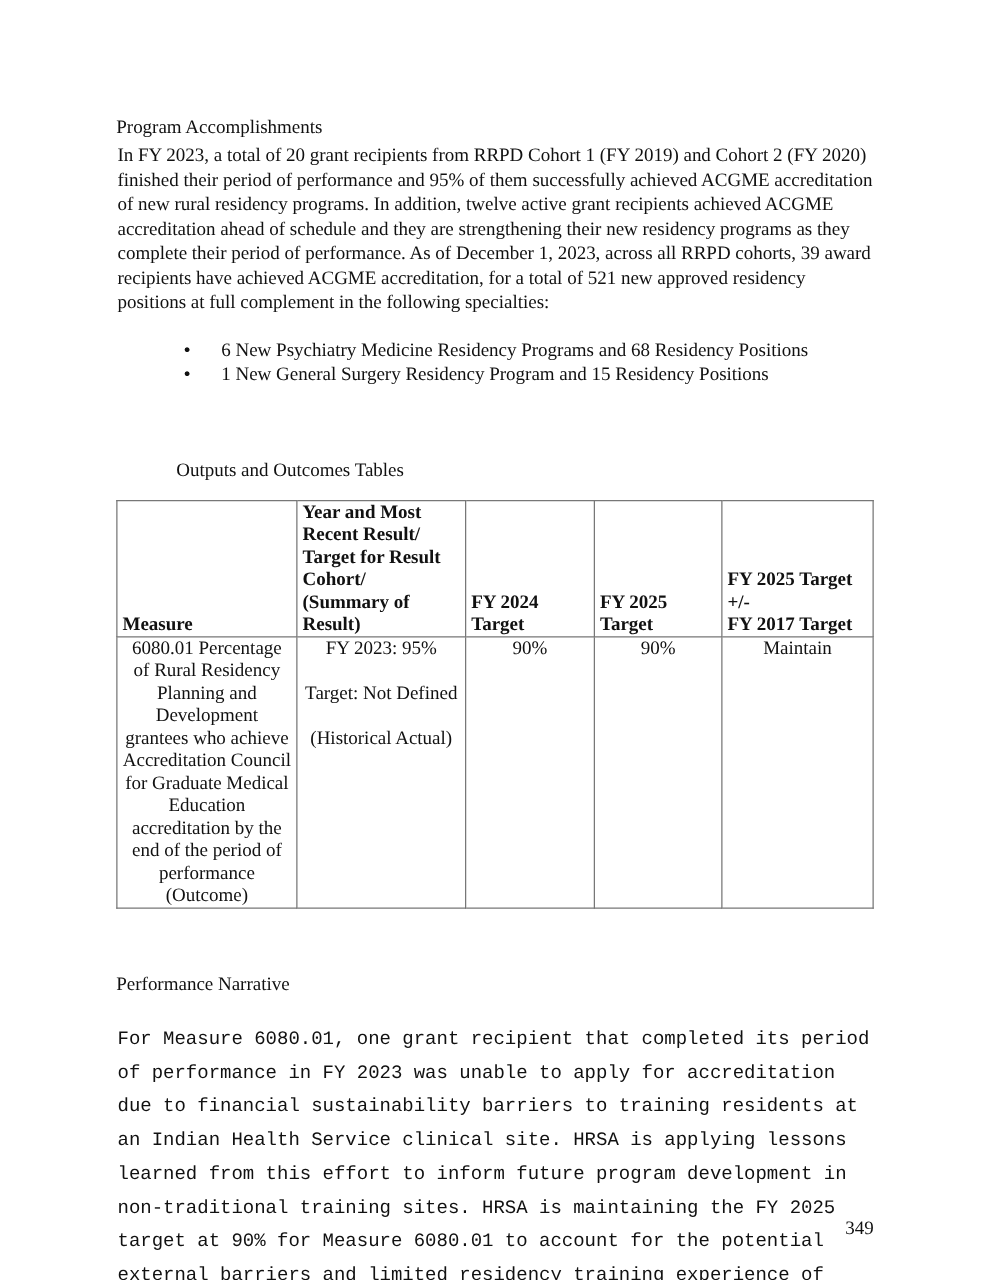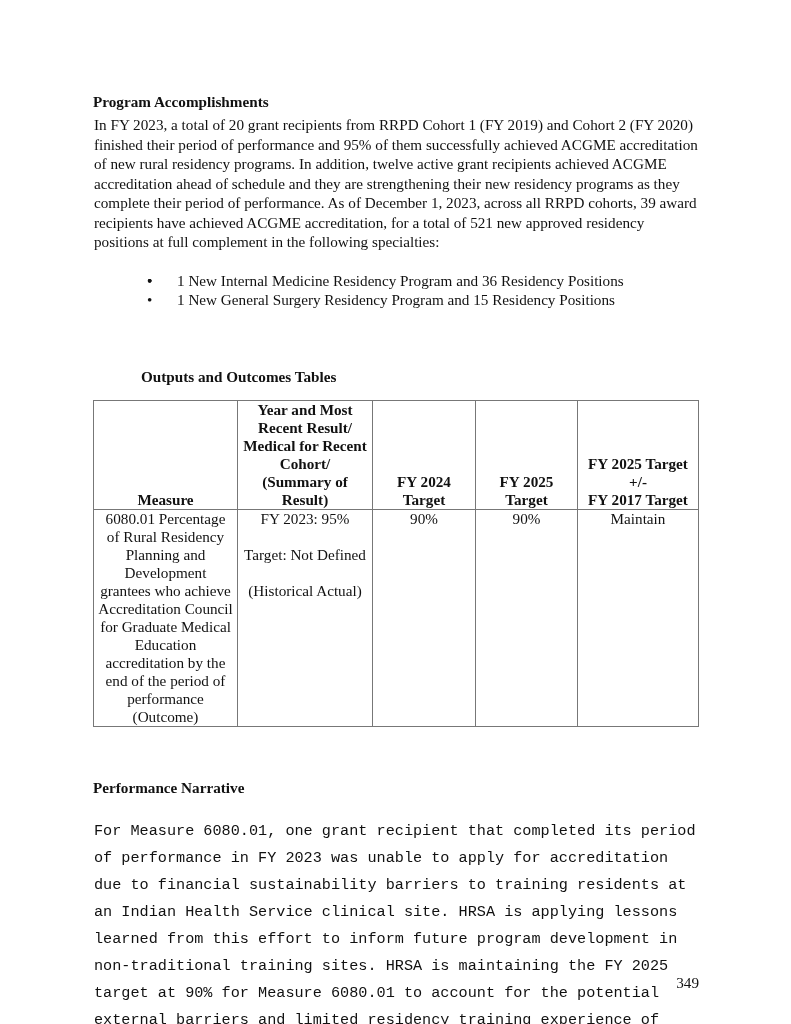--- a/index.html
+++ b/index.html
@@ -2,72 +2,72 @@
 <html><head>
 <meta charset="utf-8">
 <style>
   html, body { margin: 0; padding: 0; background: #ffffff; }
   body {
     width: 791px; height: 1024px; position: relative; overflow: hidden;
     font-family: "Liberation Serif", serif; color: #111111;
     font-size: 15.2px;
   }
   .page { position: absolute; left: 93px; top: 0; width: 606px; }
-  .h { font-weight: bold; margin: 0; line-height: 18px; }
+  .h { font-weight: normal; margin: 0; line-height: 18px; }
   .p { margin: 1px; line-height: 19.5px; }
   #h1 { position: absolute; top: 93px; left: 0; }
   #p1 { position: absolute; top: 114px; left: 0; width: 606px; }
   ul.bullets { position: absolute; top: 271px; left: 0; margin: 0; padding: 0; list-style: none; }
   ul.bullets li { position: relative; padding-left: 84px; line-height: 19px; }
   ul.bullets li .dot { position: absolute; left: 54px; top: 0; }
   #h2 { position: absolute; top: 368px; left: 0; margin-left: 48px; }
   table.tbl {
     position: absolute; top: 400px; left: 0; width: 605px;
     border-collapse: collapse; font-size: 15.2px; table-layout: fixed;
   }
   table.tbl th, table.tbl td { border: 1.5px solid #777777; vertical-align: top; padding: 0 4px; line-height: 18px; }
-  table.tbl th { font-weight: bold; text-align: center; vertical-align: bottom; }
+  table.tbl th { font-weight: bold; text-align: left; vertical-align: bottom; }
   table.tbl td { text-align: center; }
   .gap { display: block; height: 18px; }
   #h3 { position: absolute; top: 779px; left: 0; }
   #p2 { position: absolute; top: 817px; left: 0; width: 606px; line-height: 27px; font-family: Liberation Mono, monospace; }
   #pagenum { position: absolute; top: 974px; left: 0; width: 606px; text-align: right; }
 </style>
 </head>
 <body>
 
 <div class="page">
 
   <p id="h1" class="h">Program Accomplishments</p>
   <p id="p1" class="p">In FY 2023, a total of 20 grant recipients from RRPD Cohort 1 (FY 2019) and Cohort 2 (FY 2020) finished their period of performance and 95% of them successfully achieved ACGME accreditation of new rural residency programs. In addition, twelve active grant recipients achieved ACGME accreditation ahead of schedule and they are strengthening their new residency programs as they complete their period of performance. As of December 1, 2023, across all RRPD cohorts, 39 award recipients have achieved ACGME accreditation, for a total of 521 new approved residency positions at full complement in the following specialties:</p>
 
   <ul class="bullets">
     <li><span class="dot">•</span></li>
+    <li><span class="dot">•</span><span>6 New Psychiatry Medicine Residency Programs and 68 Residency Positions</span></li>
     <li><span class="dot">•</span></li>
-    <li><span class="dot">•</span><span>1 New Internal Medicine Residency Program and 36 Residency Positions</span></li>
     <li><span class="dot">•</span><span>1 New General Surgery Residency Program and 15 Residency Positions</span></li>
   </ul>
 
   <p id="h2" class="h">Outputs and Outcomes Tables</p>
 
   <table class="tbl">
     <colgroup>
       <col style="width:144px">
         <col style="width:135px">
         <col style="width:103px">
         <col style="width:102px">
         <col style="width:121px">
     </colgroup>
     <thead>
       <tr>
         <th><span>Measure</span></th>
         <th>
           <span>Year and Most</span><br>
           <span>Recent Result/</span><br>
-          <span>Medical for Recent</span><br>
+          <span>Target for Result</span><br>
           <span>Cohort/</span><br>
           <span>(Summary of</span><br>
           <span>Result)</span>
         </th>
         <th>
           <span>FY 2024</span><br>
           <span>Target</span>
         </th>
         <th>
           <span>FY 2025</span><br>

